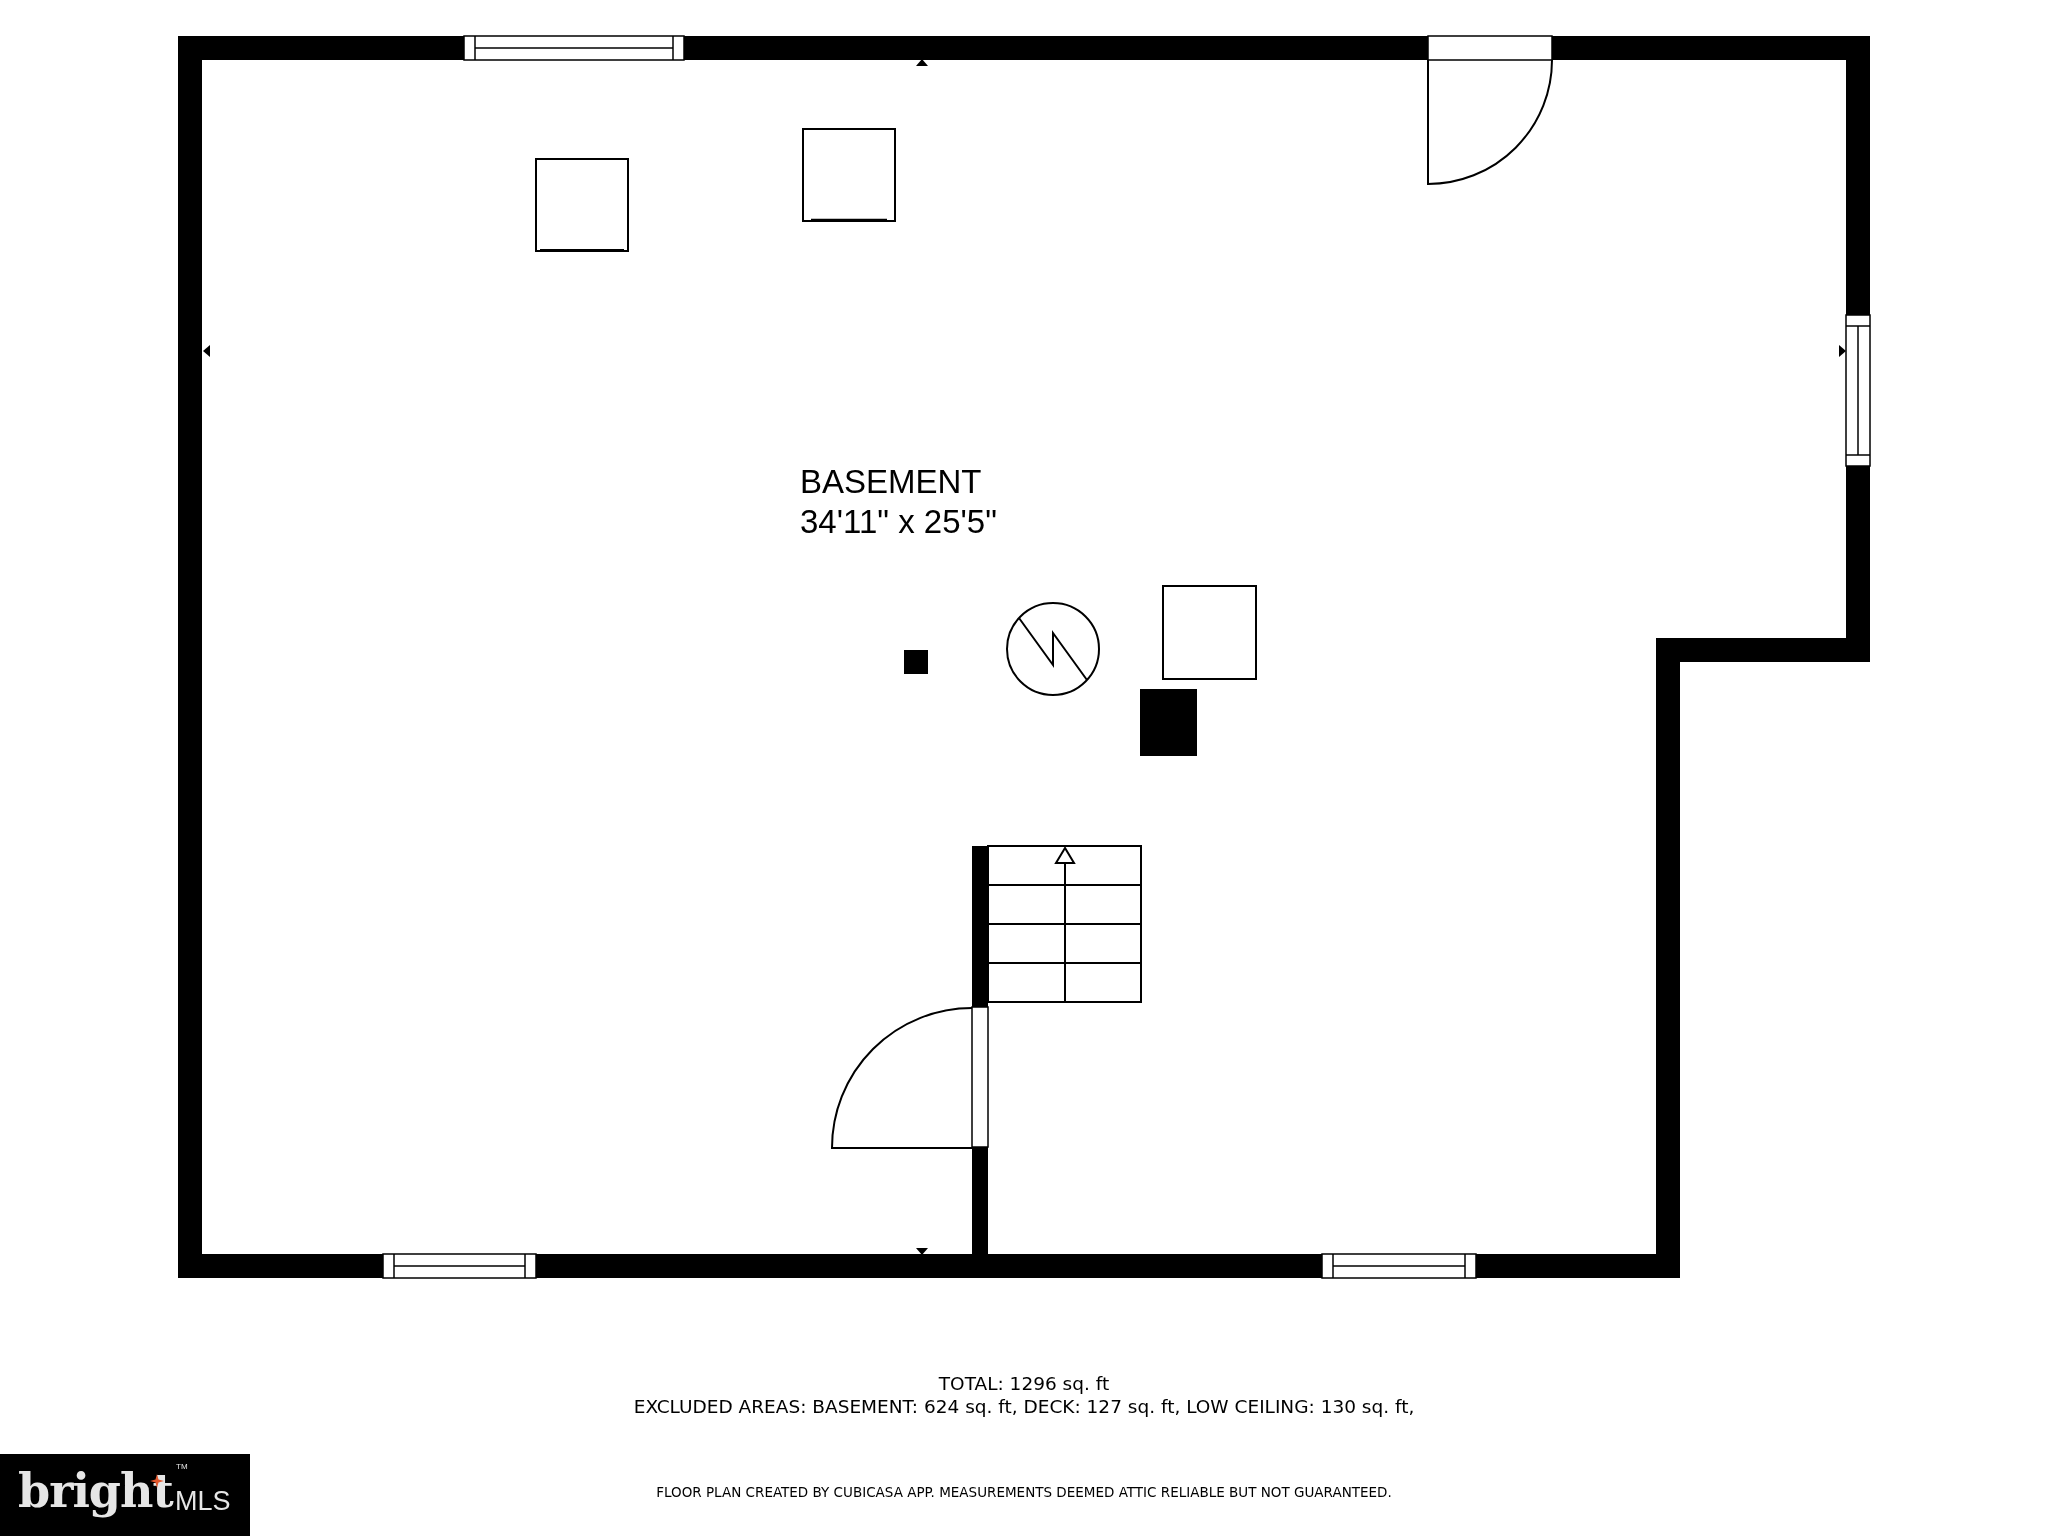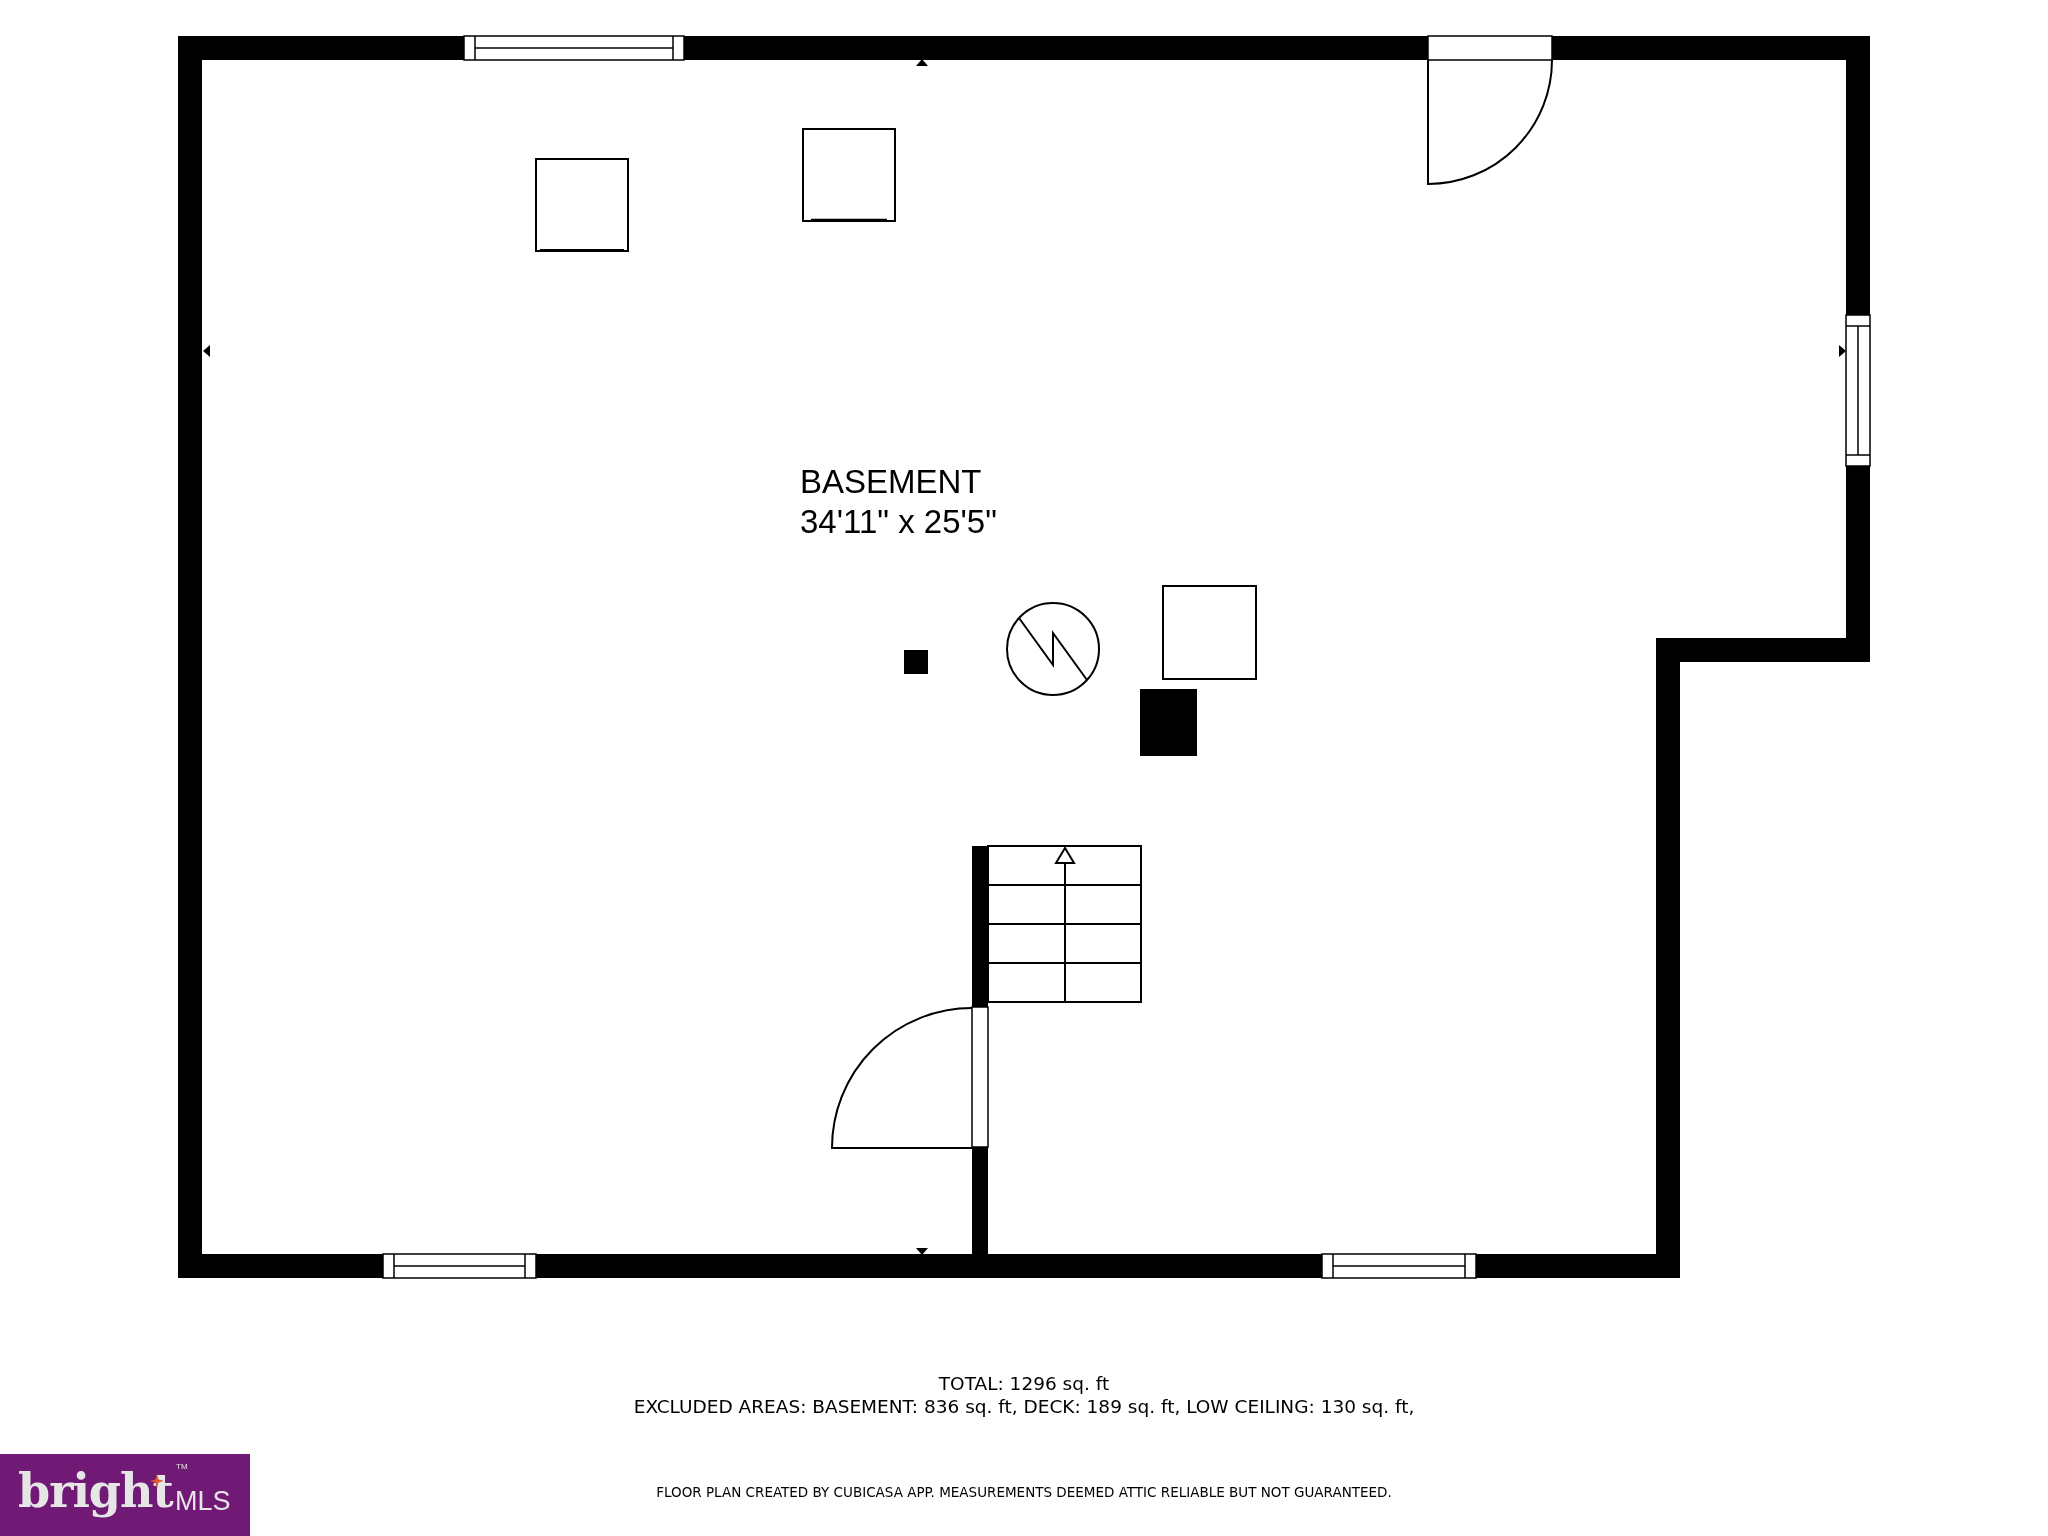--- a/index.html
+++ b/index.html
@@ -3,21 +3,21 @@
 <meta charset="utf-8">
 <style>
   html, body { margin:0; padding:0; background:#ffffff; }
   body { width:2048px; height:1536px; position:relative; overflow:hidden; font-family:"Liberation Sans", sans-serif; }
   #plan { position:absolute; left:0; top:0; }
   .room-label { position:absolute; left:800px; top:462px; width:300px; text-align:left; color:#000; font-family:"Liberation Sans", sans-serif; font-size:33px; line-height:40px; }
   .footer { position:absolute; left:0; width:2048px; text-align:center; color:#000; font-family:"DejaVu Sans", sans-serif; }
   .footer-stats { top:1372px; font-size:18.5px; line-height:23px; }
   .footer-stats div { white-space:nowrap; }
   .disclaimer { top:1484px; font-size:13.5px; }
-  .logo { position:absolute; left:0; top:1454px; width:250px; height:82px; background:#701a75;text-align:center; }
+  .logo { position:absolute; left:0; top:1454px; width:250px; height:82px; background:#000000;text-align:center; }
   .logo-bright { position:absolute; left:18px; top:10px; font-family:"DejaVu Serif", serif; font-weight:bold; font-size:46px; color:#e6e6e6; letter-spacing:-1px; }
   .logo-star { position:absolute; left:150px; top:20px; width:14px; height:14px; }
   .logo-tm { position:absolute; left:164px; top:8px; font-size:8px; color:#e6e6e6; font-family:"Liberation Sans", sans-serif;margin-left:12px; }
   .logo-mls { position:absolute; left:175px; top:32px; font-size:27px; color:#e6e6e6; font-family:"Liberation Sans", sans-serif; }
 </style>
 </head>
 <body>
 
 <svg id="plan" width="2048" height="1536" viewBox="0 0 2048 1536" xmlns="http://www.w3.org/2000/svg">
 
@@ -109,21 +109,21 @@
   </g>
 </svg>
 
 <div class="room-label">
   <div>BASEMENT</div>
   <div>34'11" x 25'5"</div>
 </div>
 
 <div class="footer footer-stats">
   <div>TOTAL: 1296 sq. ft</div>
-  <div>EXCLUDED AREAS: BASEMENT: 836 sq. ft, DECK: 189 sq. ft, LOW CEILING: 130 sq. ft,</div>
+  <div>EXCLUDED AREAS: BASEMENT: 624 sq. ft, DECK: 127 sq. ft, LOW CEILING: 130 sq. ft,</div>
 </div>
 
 <div class="footer disclaimer">FLOOR PLAN CREATED BY CUBICASA APP. MEASUREMENTS DEEMED ATTIC RELIABLE BUT NOT GUARANTEED.</div>
 
 <div class="logo">
   <span class="logo-bright">bright</span>
   <svg class="logo-star" viewBox="0 0 14 14">
     <polygon points="7,0 8.5,5.5 14,7 8.5,8.5 7,14 5.5,8.5 0,7 5.5,5.5" fill="#e2572c"></polygon>
   </svg>
   <span class="logo-tm">TM</span>

